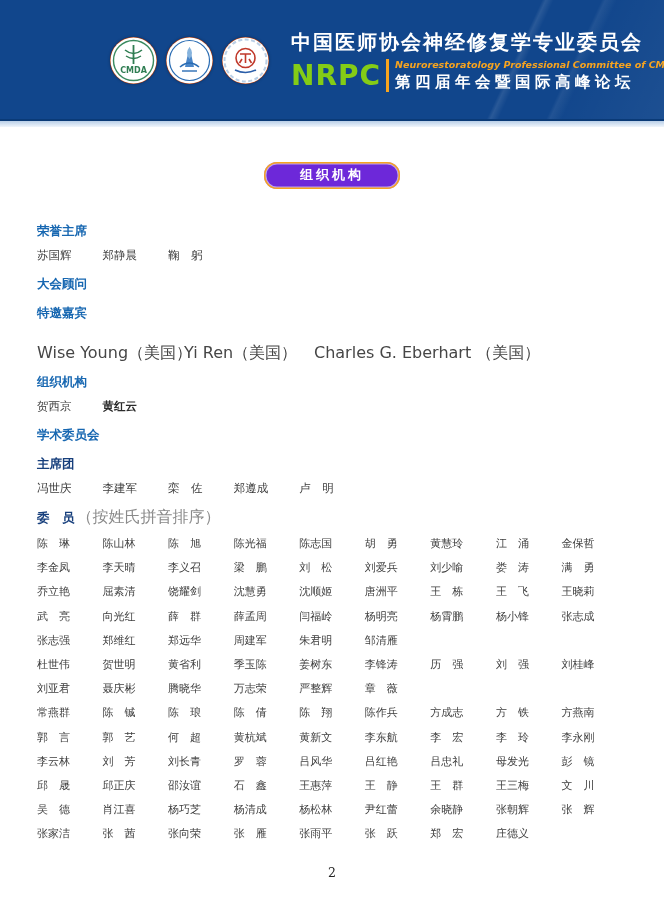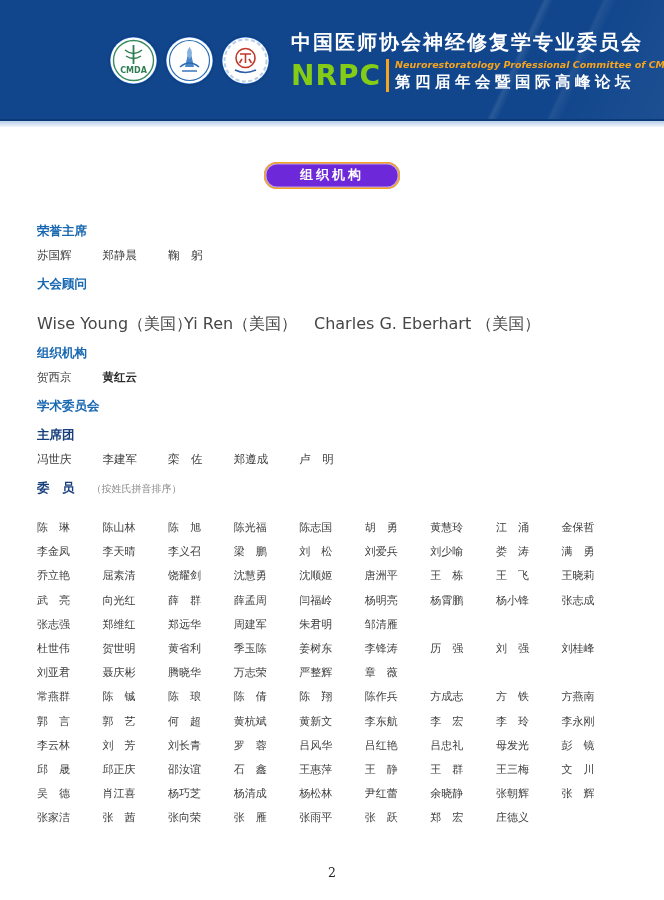--- a/index.html
+++ b/index.html
@@ -18,21 +18,21 @@
     background:
       linear-gradient(115deg, transparent 55%, rgba(255,255,255,0.10) 56%, transparent 58%),
       linear-gradient(115deg, transparent 70%, rgba(255,255,255,0.07) 71%, transparent 74%),
       linear-gradient(295deg, rgba(255,255,255,0.05) 0%, transparent 30%);
   }
   .header-strip { height:6px; background:linear-gradient(#b9cfe7,#f0f6fc); }
   .header-inner {
     position:relative; display:flex; align-items:center; height:121px; padding-left:110px;
   }
   .logo {
-    width:47px; height:47px; border-radius:50%; background:#3b82f6; margin-right:9px;
+    width:47px; height:47px; border-radius:50%; background:#c2410c; margin-right:9px;
     flex:0 0 auto; display:flex; align-items:center; justify-content:center;
     box-shadow:0 0 3px rgba(0,0,0,0.35);
   }
   .titleblock { margin-left:13px; }
   .org-cn {
     color:#fff; font-weight:bold; font-size:20px; letter-spacing:2px; white-space:nowrap;
   }
   .nrpc-row { display:flex; align-items:center; margin-top:3px; }
   .nrpc {
     color:#84cc16; font-size:28px; font-weight:bold; line-height:1; letter-spacing:1px;
@@ -54,27 +54,27 @@
     box-shadow:inset 0 0 0 1.5px #f6a41e, inset 0 0 0 2.5px rgba(255,255,255,0.55);
   }
   
   .main { padding:0 37px; }
   .section { margin-top:13px; }
   .section.first { margin-top:34px; }
   .sec-heading { font-size:12.5px; font-weight:bold; line-height:16px; }
   .sec-heading.blue { color:#1767b1; }
   .sec-heading.navy { color:#173f7c; }
   .sec-heading .note {
-    font-weight:normal; color:#8a8a8a; font-size:10px; margin-left:17px; letter-spacing:0;
+    font-weight:normal; color:#8a8a8a; font-size:16px; margin-left:2px; letter-spacing:0;
   }
   .name-grid {
     display:grid; grid-template-columns:repeat(9,1fr); margin-top:8px;
     font-size:11.5px; color:#3d3d3d; line-height:16px;
   }
-  .name-grid.compact { font-size:11px; grid-auto-rows:24.2px; align-items:center; margin-top:19px; }
+  .name-grid.compact { font-size:11px; grid-auto-rows:24.2px; align-items:center; margin-top:6px; }
   .name { white-space:pre; }
   .name.bold { font-weight:bold; color:#2b2b2b; }
   .guest-row { display:flex; margin-top:24px; font-size:16px; color:#464646; line-height:16px; }
   .guest-row .name:nth-child(1){ width:147px; }
   .guest-row .name:nth-child(2){ width:130px; }
   
   .page-num {
     position:absolute; bottom:20px; left:0; width:100%; text-align:center;
     font-family:"DejaVu Serif","Liberation Serif",serif; font-size:12.5px; color:#222;
   }
@@ -143,20 +143,21 @@
         <span class="name"></span>
         <span class="name"></span>
         <span class="name"></span>
         <span class="name"></span>
       </div>
     </section>
     <section class="section">
       <div class="sec-heading blue">大会顾问</div>
     </section>
     <section class="section">
+      <div class="sec-heading blue">特邀嘉宾</div>
       <div class="guest-row">
         <span class="name">Wise Young（美国）</span>
         <span class="name">Yi Ren（美国）</span>
         <span class="name">Charles G. Eberhart （美国）</span>
       </div>
     </section>
     <section class="section">
       <div class="sec-heading blue">组织机构</div>
       <div class="name-grid">
         <span class="name">贺西京</span>

